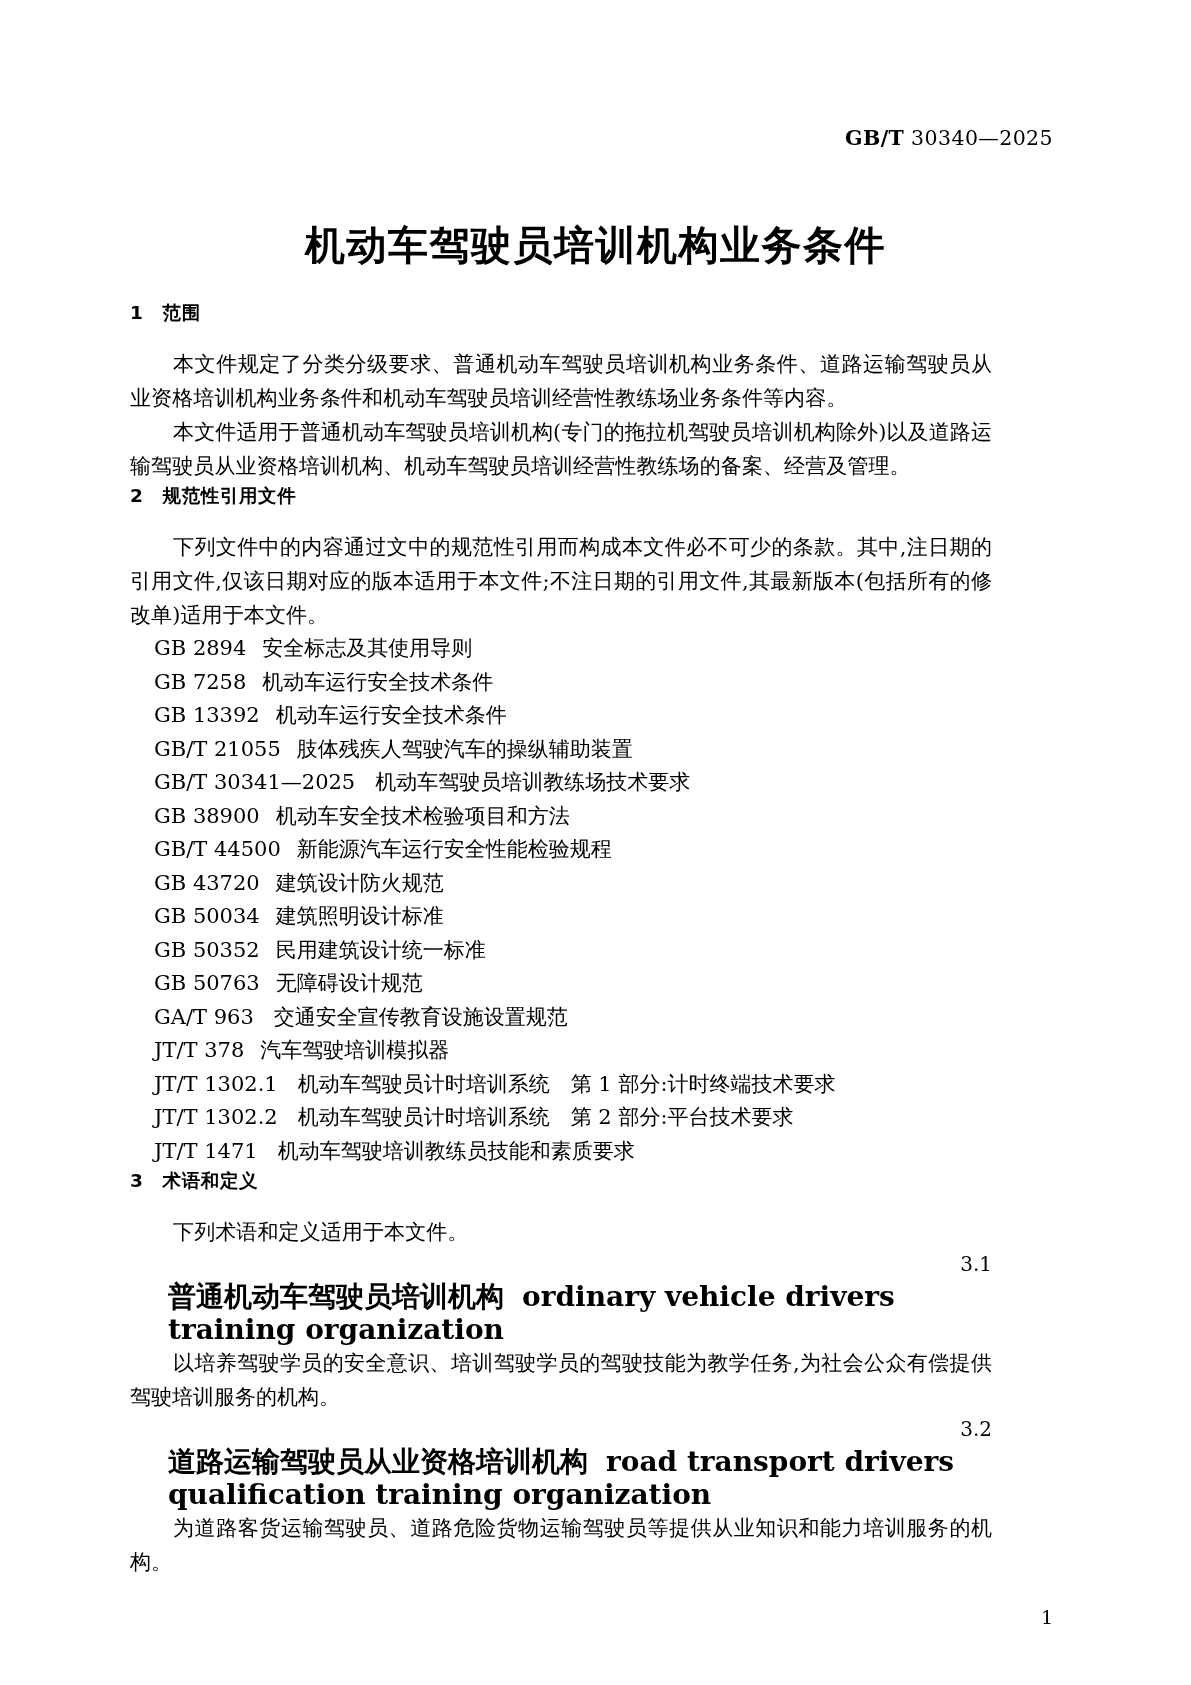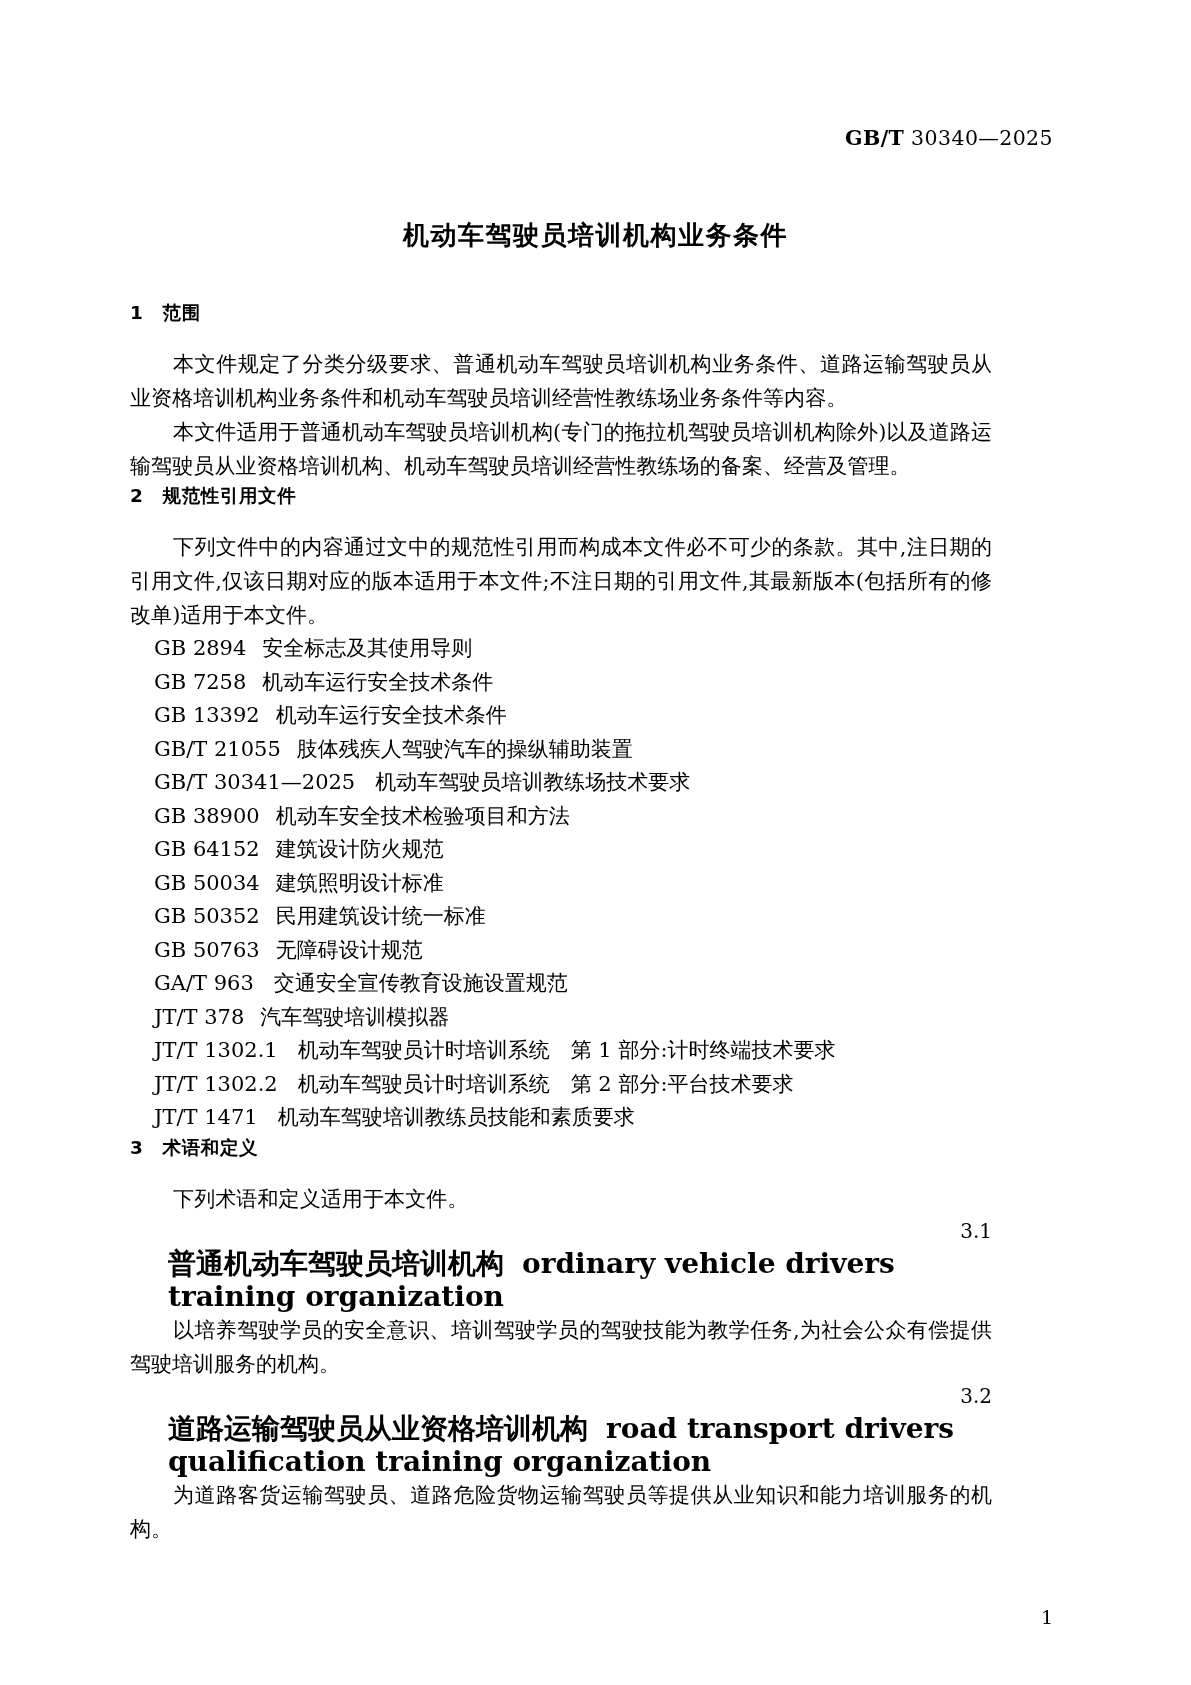--- a/index.html
+++ b/index.html
@@ -43,21 +43,21 @@
   }
   
   .doc-title {
     position: absolute;
     top: 218px;
     left: 0;
     right: 0;
     text-align: center;
     font-family: "DejaVu Sans", "Liberation Sans", sans-serif;
     font-weight: bold;
-    font-size: 26px;
+    font-size: 40px;
     letter-spacing: 1.5px;
   }
   
   .content {
     position: absolute;
     top: 300px;
     left: 130px;
     width: 862px;
   }
   h2.clause {
@@ -176,21 +176,22 @@
       <p class="body-text indent">下列文件中的内容通过文中的规范性引用而构成本文件必不可少的条款。其中,注日期的引用文件,仅该日期对应的版本适用于本文件;不注日期的引用文件,其最新版本(包括所有的修改单)适用于本文件。</p>
     </div>
 
     <ul class="ref-list">
       <li><span class="ref-id">GB 2894</span><span class="ref-gap"></span><span>安全标志及其使用导则</span></li>
       <li><span class="ref-id">GB 7258</span><span class="ref-gap"></span><span>机动车运行安全技术条件</span></li>
       <li><span class="ref-id">GB 13392</span><span class="ref-gap"></span><span>机动车运行安全技术条件</span></li>
       <li><span class="ref-id">GB/T 21055</span><span class="ref-gap"></span><span>肢体残疾人驾驶汽车的操纵辅助装置</span></li>
       <li><span class="ref-id">GB/T 30341—2025</span><span class="ref-gap-wide"></span><span>机动车驾驶员培训教练场技术要求</span></li>
       <li><span class="ref-id">GB 38900</span><span class="ref-gap"></span><span>机动车安全技术检验项目和方法</span></li>
-      <li><span class="ref-id">GB 64152</span><span class="ref-gap"></span><span>建筑设计防火规范</span></li>
+      <li><span class="ref-id">GB/T 44500</span><span class="ref-gap"></span><span>新能源汽车运行安全性能检验规程</span></li>
+      <li><span class="ref-id">GB 43720</span><span class="ref-gap"></span><span>建筑设计防火规范</span></li>
       <li><span class="ref-id">GB 50034</span><span class="ref-gap"></span><span>建筑照明设计标准</span></li>
       <li><span class="ref-id">GB 50352</span><span class="ref-gap"></span><span>民用建筑设计统一标准</span></li>
       <li><span class="ref-id">GB 50763</span><span class="ref-gap"></span><span>无障碍设计规范</span></li>
       <li><span class="ref-id">GA/T 963</span><span class="ref-gap-wide"></span><span>交通安全宣传教育设施设置规范</span></li>
       <li><span class="ref-id">JT/T 378</span><span class="ref-gap"></span><span>汽车驾驶培训模拟器</span></li>
       <li><span class="ref-id">JT/T 1302.1</span><span class="ref-gap-wide"></span><span>机动车驾驶员计时培训系统　第 1 部分:计时终端技术要求</span></li>
       <li><span class="ref-id">JT/T 1302.2</span><span class="ref-gap-wide"></span><span>机动车驾驶员计时培训系统　第 2 部分:平台技术要求</span></li>
       <li><span class="ref-id">JT/T 1471</span><span class="ref-gap-wide"></span><span>机动车驾驶培训教练员技能和素质要求</span></li>
     </ul>
 

